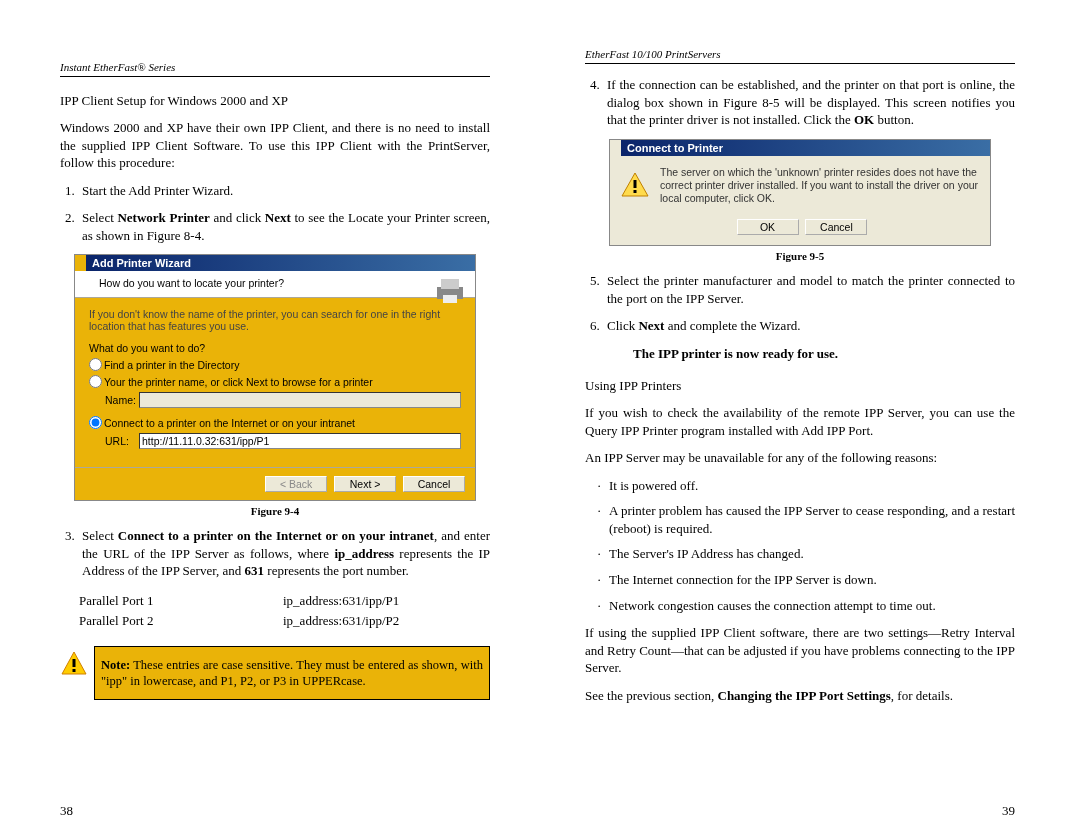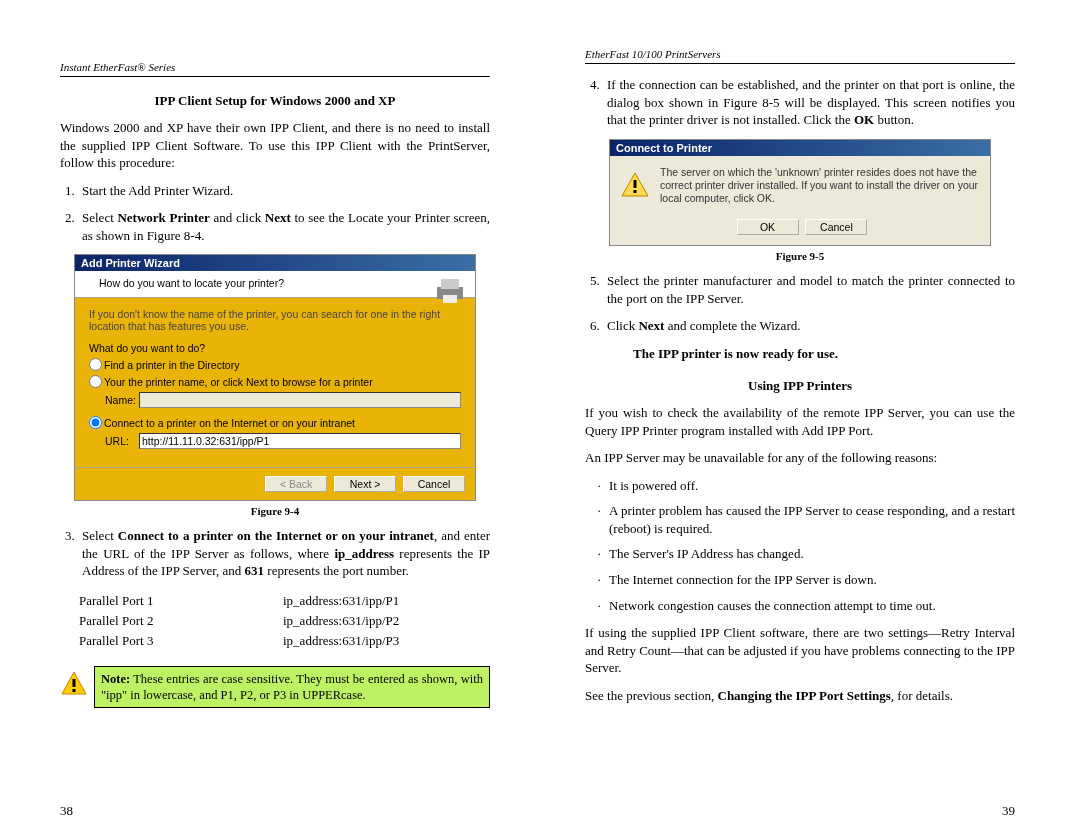--- a/index.html
+++ b/index.html
@@ -29,24 +29,23 @@
     margin-bottom: 3px;
   }
   .left .book-header { text-align: left; margin-top: 13px; }
   .right .book-header { text-align: left; }
   .hr {
     border: none;
     border-top: 1px solid #000;
     margin: 0 0 12px 0;
   }
   .section-heading {
-    font-weight: bold;
+    font-weight: normal;
     font-size: 13px;
     margin: 16px 0 10px 0;
-    text-align: center;
   }
   p, li {
     font-size: 13px;
     line-height: 1.35;
     margin: 0 0 10px 0;
     text-align: justify;
   }
   ol {
     padding-left: 18px;
     margin: 0 0 10px 0;
@@ -65,22 +64,22 @@
     margin: 6px 0 14px 16px;
     font-size: 13px;
   }
   .port-table td:first-child { width: 200px; }
   .note-box {
     position: relative;
     margin-left: 34px;
   }
   .note-text {
     border: 1px solid #000;
-    background: #bef264;
-    padding: 4px 6px;
+    background: #eab308;
+    padding: 10px 6px;
     font-size: 12.5px;
     line-height: 1.3;
     text-align: justify;
   }
   .warn-icon {
     position: absolute;
     left: -34px;
     top: 4px;
   }
   .page-num-left {
@@ -103,20 +102,21 @@
     font-family: Tahoma, Arial, sans-serif;
     font-size: 10.5px;
     color: #000;
   }
   .titlebar {
     background: linear-gradient(to right, #0a246a, #3a6ea5);
     color: #fff;
     font-weight: bold;
     padding: 2px 6px;
     font-size: 11px;
+    margin-left: 11px;
   }
   .dialog84 .header-area {
     background: #fff;
     padding: 6px 10px 8px 10px;
     border-bottom: 1px solid #aca899;
     position: relative;
   }
   .dialog84 .header-area .title { font-weight: bold; }
   .dialog84 .header-area .sub { margin-left: 14px; }
   .printer-icon {
@@ -266,24 +266,20 @@
   <table class="port-table">
     <tbody>
         <tr>
           <td>Parallel Port 1</td>
           <td>ip_address:631/ipp/P1</td>
         </tr>
     <tr>
           <td>Parallel Port 2</td>
           <td>ip_address:631/ipp/P2</td>
         </tr>
-    <tr>
-          <td>Parallel Port 3</td>
-          <td>ip_address:631/ipp/P3</td>
-        </tr>
   </tbody>
     </table>
 
   <div class="note-box">
     <svg class="warn-icon" width="28" height="28" viewBox="0 0 28 28">
       <polygon points="14,2 26,24 2,24" fill="#ffcc00" stroke="#d08000" stroke-width="1"></polygon>
       <rect x="12.5" y="9" width="3" height="8" fill="#000"></rect>
         <rect x="12.5" y="19" width="3" height="3" fill="#000"></rect>
     </svg>
     <div class="note-text">

